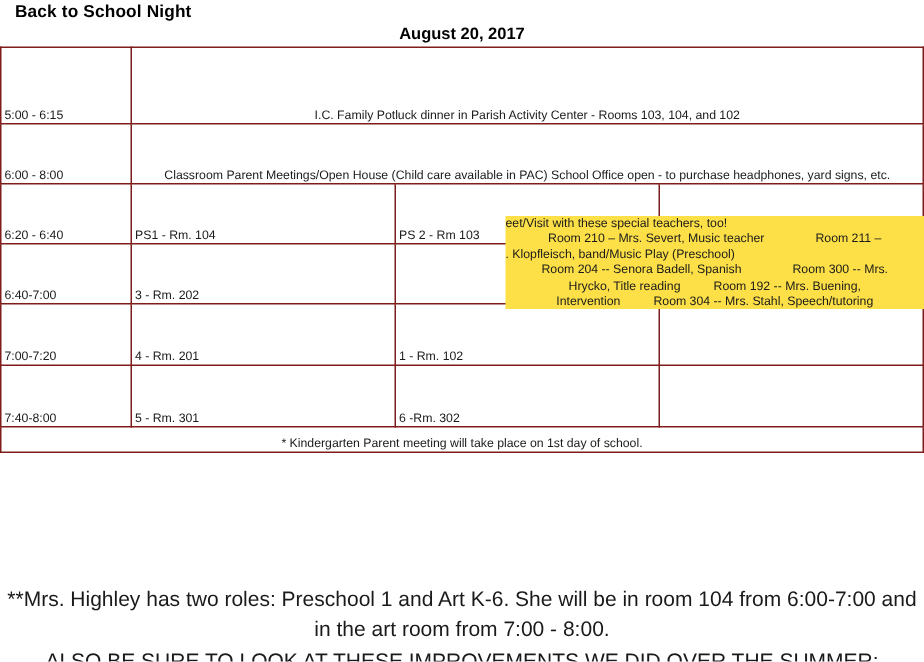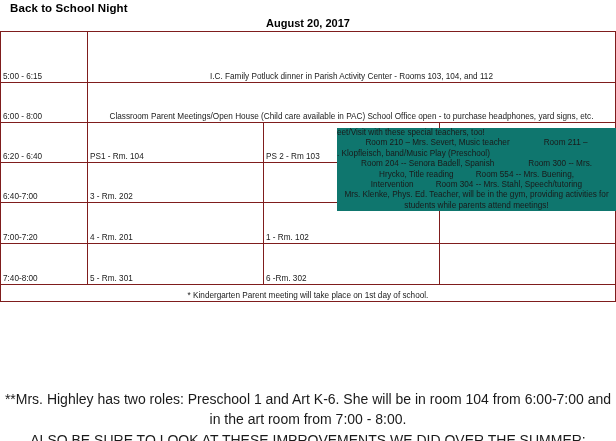--- a/index.html
+++ b/index.html
@@ -83,27 +83,27 @@
   .row-r4 { height: 40px; }
   .row-r5 { height: 41px; }
   .row-r6 { height: 41px; }
   .row-r7 { height: 41px; }
   .row-note { height: 17px; }
 
   
   .teachers-box {
     position: absolute;
     left: 337px;
-    top: 128px;
+    top: 144px;
     width: 279px;
     font-size: 8.2px;
     line-height: 1.27;
     text-align: center;
     color: #1a1a1a;
-    background: #0f766e;
+    background: #fde047;
     z-index: 5;
     pointer-events: auto;
   }
   .teachers-box .ln { display: block; white-space: nowrap; }
   .teachers-box .ln.wrapok { white-space: normal; }
   .tl-left { text-align: left; }
 
   .footnotes {
     position: absolute;
     left: 0;
@@ -127,21 +127,21 @@
 
 <div class="page">
 
   <div class="doc-title">Back to School Night</div>
   <div class="doc-date">August 20, 2017</div>
 
   <table class="schedule">
     <tbody>
       <tr class="row-r1">
         <td class="time-cell">5:00 - 6:15</td>
-        <td class="banner" colspan="3">I.C. Family Potluck dinner in Parish Activity Center - Rooms 103, 104, and 112</td>
+        <td class="banner" colspan="3">I.C. Family Potluck dinner in Parish Activity Center - Rooms 103, 104, and 102</td>
       </tr>
       <tr class="row-r2">
         <td class="time-cell">6:00 - 8:00</td>
         <td class="mid-banner" colspan="3">Classroom Parent Meetings/Open House (Child care available in PAC) School Office open - to purchase headphones, yard signs, etc.</td>
       </tr>
       <tr class="row-r3">
         <td class="time-cell">6:20 - 6:40</td>
         <td class="rm-cell col2">PS1 - Rm. 104</td>
         <td class="rm-cell col3">PS 2 - Rm 103</td>
         <td class="rm-cell col4"></td>
@@ -168,23 +168,22 @@
         <td class="banner" colspan="4">* Kindergarten Parent meeting will take place on 1st day of school.</td>
       </tr>
     </tbody>
   </table>
 
   <div class="teachers-box">
     <span class="ln tl-left">eet/Visit with these special teachers, too!</span>
     <span class="ln"><span>Room 210 – Mrs. Severt, Music teacher</span><span class="spacer-wide"></span><span>Room 211 –</span></span>
     <span class="ln tl-left">. Klopfleisch, band/Music Play (Preschool)</span>
     <span class="ln"><span>Room 204 -- Senora Badell, Spanish</span><span class="spacer-wide"></span><span>Room 300 -- Mrs.</span></span>
-    <span class="ln"><span>Hrycko, Title reading</span><span class="spacer-mid"></span><span>Room 554 -- Mrs. Buening,</span></span>
+    <span class="ln"><span>Hrycko, Title reading</span><span class="spacer-mid"></span><span>Room 192 -- Mrs. Buening,</span></span>
     <span class="ln"><span>Intervention</span><span class="spacer-mid"></span><span>Room 304 -- Mrs. Stahl, Speech/tutoring</span></span>
-    <span class="ln wrapok">Mrs. Klenke, Phys. Ed. Teacher, will be in the gym, providing activities for students while parents attend meetings!</span>
   </div>
 
   <div class="footnotes">
     <div class="fn-gap"></div>
     <div class="fn-line">**Mrs. Highley has two roles:  Preschool 1 and Art K-6.  She will be in room 104 from 6:00-7:00 and in the art room from 7:00 - 8:00.</div>
     <div class="fn-line fn-wide">ALSO BE SURE TO LOOK AT THESE IMPROVEMENTS WE DID OVER THE SUMMER:  computer lab updated, new floor surface in the first floor of the east wing, new playground surface, and our new conference room on the 3rd floor!</div>
   </div>
 
 </div>
 

